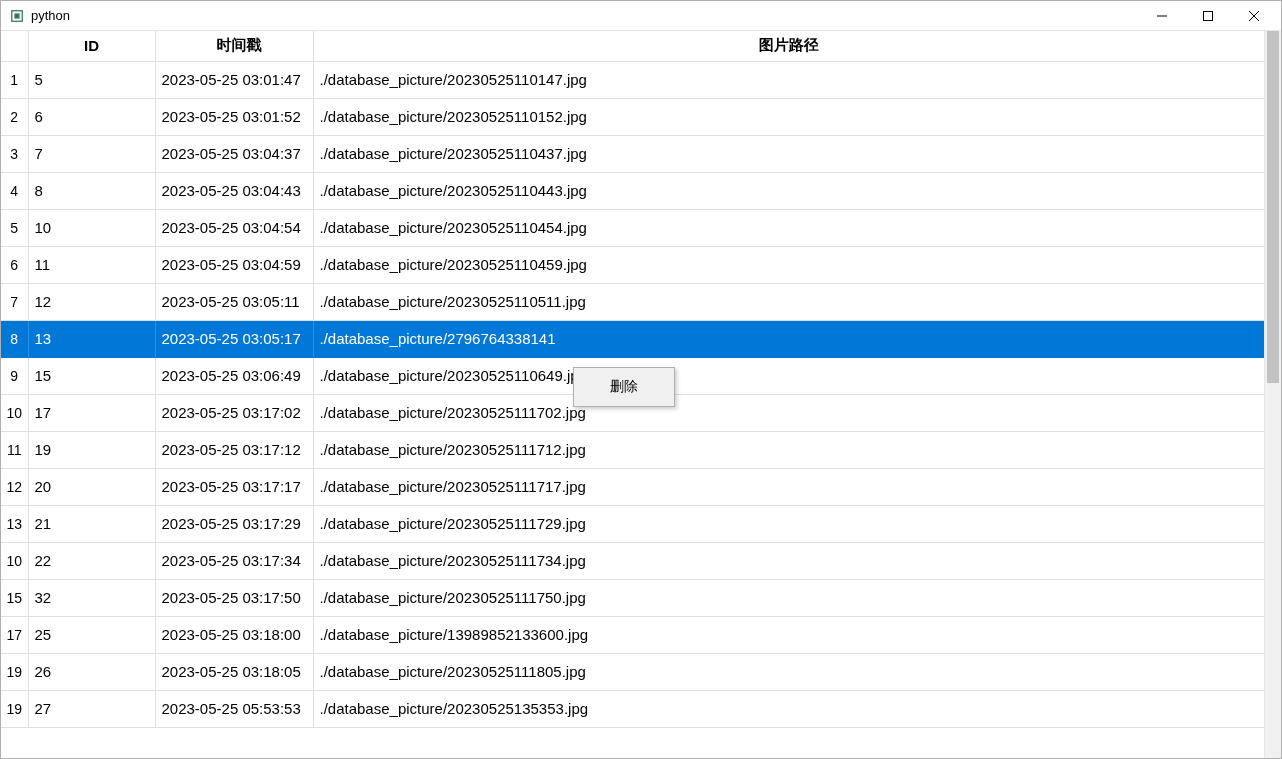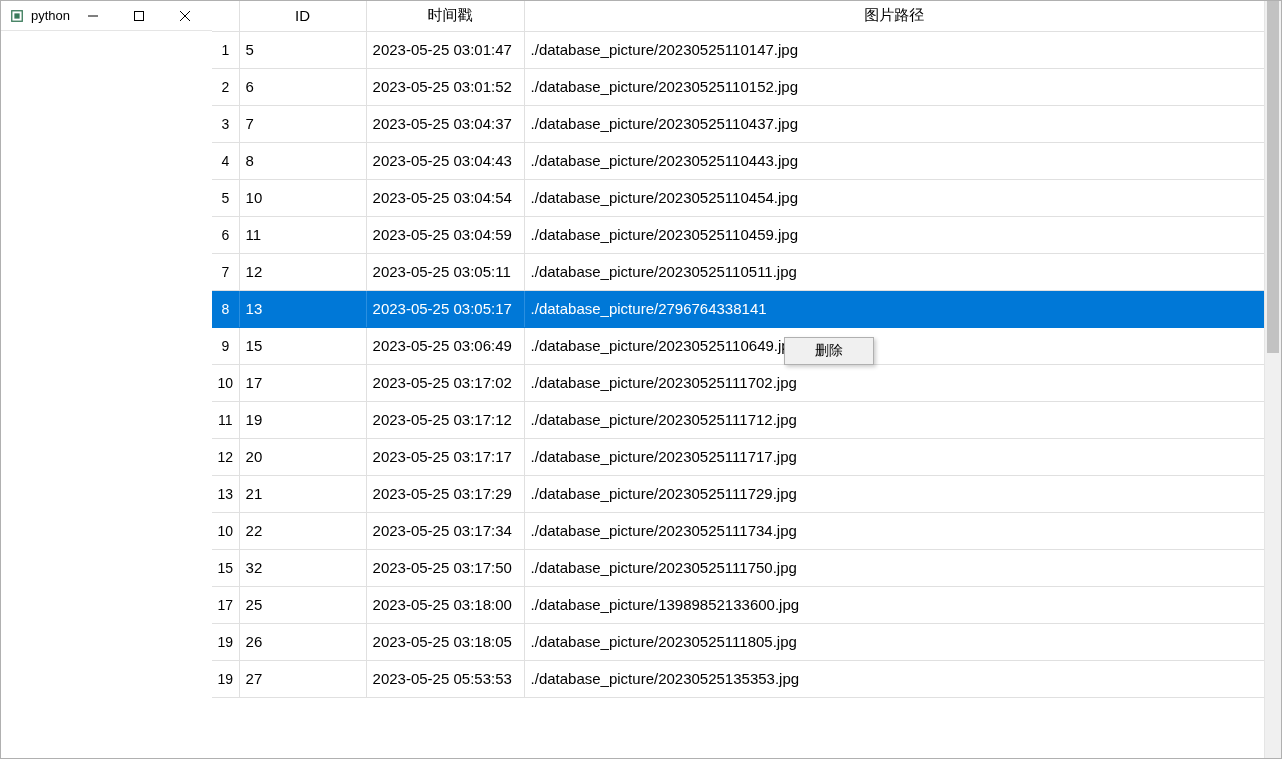--- a/index.html
+++ b/index.html
@@ -13,21 +13,21 @@
       background: #fff;
       overflow: hidden;
       width: 1282px;
       height: 759px;
     }
     .window {
       width: 1282px;
       height: 759px;
       border: 1px solid #b0b0b0;
       display: flex;
-      flex-direction: row;
+      flex-direction: column;
       background: #fff;
     }
     .titlebar {
       height: 30px;
       display: flex;
       align-items: center;
       padding: 0 4px 0 8px;
       background: #fff;
       border-bottom: 1px solid #e5e5e5;
       flex-shrink: 0;
@@ -71,21 +71,21 @@
       overflow: hidden;
       position: relative;
     }
     table {
       border-collapse: collapse;
       width: 100%;
       table-layout: fixed;
     }
     thead th {
       background: #fff;
-      font-weight: 400;
+      font-weight: 700;
       font-size: 15px;
       height: 30px;
       border-left: 1px solid #e0e0e0;
       border-bottom: 1px solid #e0e0e0;
       text-align: center;
       padding: 0 6px;
       white-space: nowrap;
       overflow: hidden;
     }
     thead th.rowhead-corner {
@@ -138,21 +138,21 @@
       left: 2px;
       right: 2px;
       background: #c2c2c2;
       border-radius: 0;
     }
     .context-menu {
       position: absolute;
       background: #f0f0f0;
       border: 1px solid #b0b0b0;
       box-shadow: 2px 2px 4px rgba(0,0,0,0.2);
-      padding: 0;
+      padding: 6px;
       z-index: 100;
     }
     .context-menu-item {
       padding: 4px 30px;
       font-size: 14px;
       cursor: pointer;
       white-space: nowrap;
     }
   </style>
 </head>

